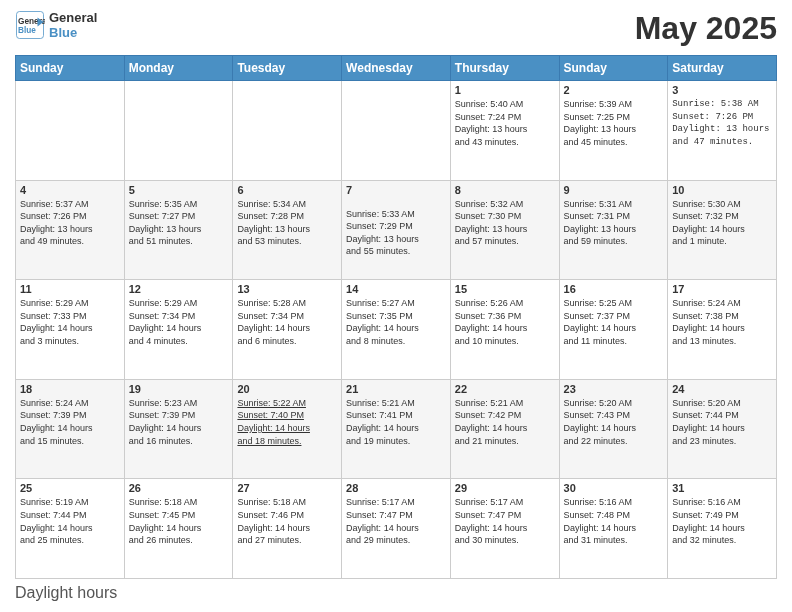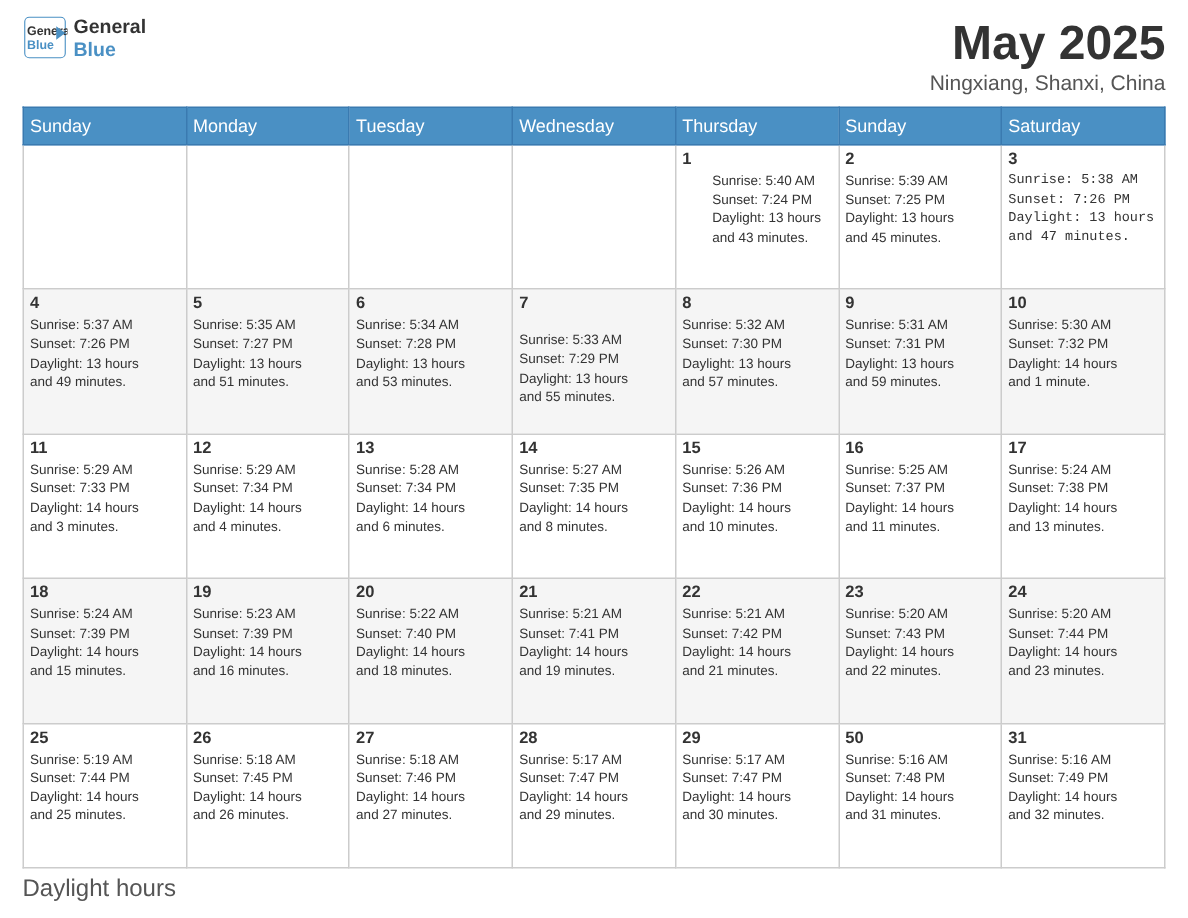--- a/index.html
+++ b/index.html
@@ -48,21 +48,21 @@
       flex: 1;
       border: 1px solid #ccc;
       border-collapse: collapse;
       width: 100%;
       table-layout: fixed;
     }
     .calendar th {
       background-color: #4a90c4;
       color: #fff;
       font-size: 12px;
-      font-weight: normal;
+      font-weight: bold;
       padding: 5px 4px;
       text-align: left;
       border: 1px solid #3a7ab0;
     }
     .calendar td {
       vertical-align: top;
       padding: 3px 4px;
       border: 1px solid #ccc;
       font-size: 9.5px;
       color: #333;
@@ -105,21 +105,20 @@
         <text x="4" y="30" font-size="11" font-weight="bold" fill="#4a90c4" font-family="Arial">Blue</text>
         <polygon points="30,10 38,16 30,22" fill="#4a90c4"></polygon>
       </svg>
       <div>
         <div style="font-size:13px;font-weight:bold;color:#333;">General</div>
         <div style="font-size:13px;font-weight:bold;color:#4a90c4;">Blue</div>
       </div>
     </div>
     <div class="title-area">
       <div class="month-title">May 2025</div>
-      <div class="subtitle">Ningxiang, Shanxi, China</div>
     </div>
   </div>
 
   <table class="calendar">
     <thead>
       <tr>
       <th>Sunday</th>
           <th>Monday</th>
           <th>Tuesday</th>
           <th>Wednesday</th>
@@ -129,21 +128,21 @@
         </tr>
     </thead>
     <tbody id="calendar-body">
     <tr>
           <td class="empty-cell"></td>
           <td class="empty-cell"></td>
           <td class="empty-cell"></td>
           <td class="empty-cell"></td>
           <td>
             <span class="day-number">1</span>
-            <div class="day-info" style="white-space: pre-line; margin-left: 20px;">Sunrise: 5:40 AM
+            <div class="day-info" style="white-space: pre-line;">Sunrise: 5:40 AM
 Sunset: 7:24 PM
 Daylight: 13 hours
 and 43 minutes.</div>
           </td>
           <td>
             <span class="day-number">2</span>
             <div class="day-info" style="white-space: pre-line;">Sunrise: 5:39 AM
 Sunset: 7:25 PM
 Daylight: 13 hours
 and 45 minutes.</div>
@@ -268,21 +267,21 @@
           </td>
           <td>
             <span class="day-number">19</span>
             <div class="day-info" style="white-space: pre-line;">Sunrise: 5:23 AM
 Sunset: 7:39 PM
 Daylight: 14 hours
 and 16 minutes.</div>
           </td>
           <td>
             <span class="day-number">20</span>
-            <div class="day-info" style="white-space: pre-line;">Sunrise: 5:22 AM
+            <div class="day-info" style="white-space: pre-line; text-decoration: underline;">Sunrise: 5:22 AM
 Sunset: 7:40 PM
 Daylight: 14 hours
 and 18 minutes.</div>
           </td>
           <td>
             <span class="day-number">21</span>
             <div class="day-info" style="white-space: pre-line;">Sunrise: 5:21 AM
 Sunset: 7:41 PM
 Daylight: 14 hours
 and 19 minutes.</div>
@@ -339,21 +338,21 @@
 and 29 minutes.</div>
           </td>
           <td>
             <span class="day-number">29</span>
             <div class="day-info" style="white-space: pre-line;">Sunrise: 5:17 AM
 Sunset: 7:47 PM
 Daylight: 14 hours
 and 30 minutes.</div>
           </td>
           <td>
-            <span class="day-number">50</span>
+            <span class="day-number">30</span>
             <div class="day-info" style="white-space: pre-line;">Sunrise: 5:16 AM
 Sunset: 7:48 PM
 Daylight: 14 hours
 and 31 minutes.</div>
           </td>
           <td>
             <span class="day-number">31</span>
             <div class="day-info" style="white-space: pre-line;">Sunrise: 5:16 AM
 Sunset: 7:49 PM
 Daylight: 14 hours

